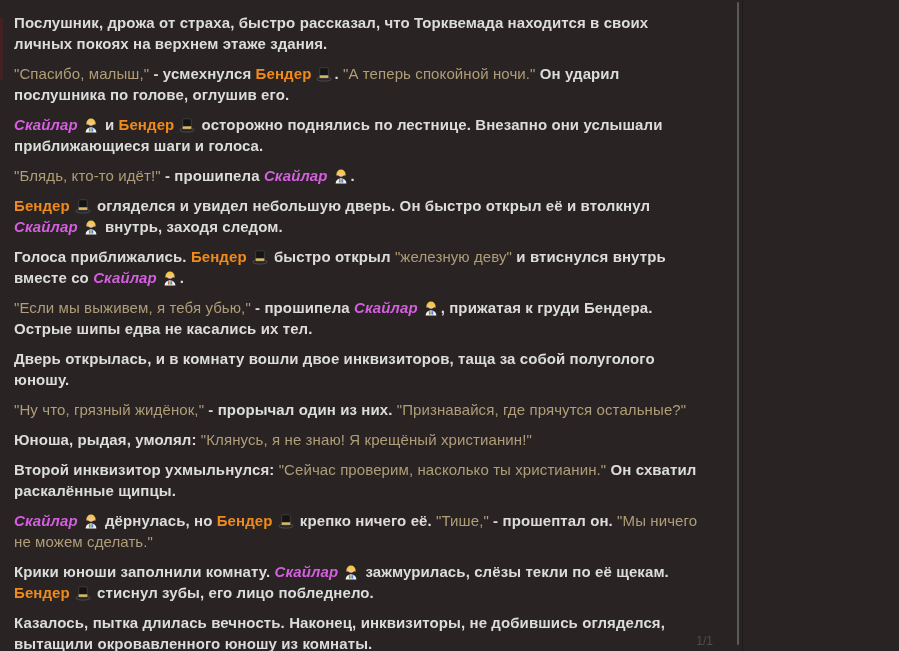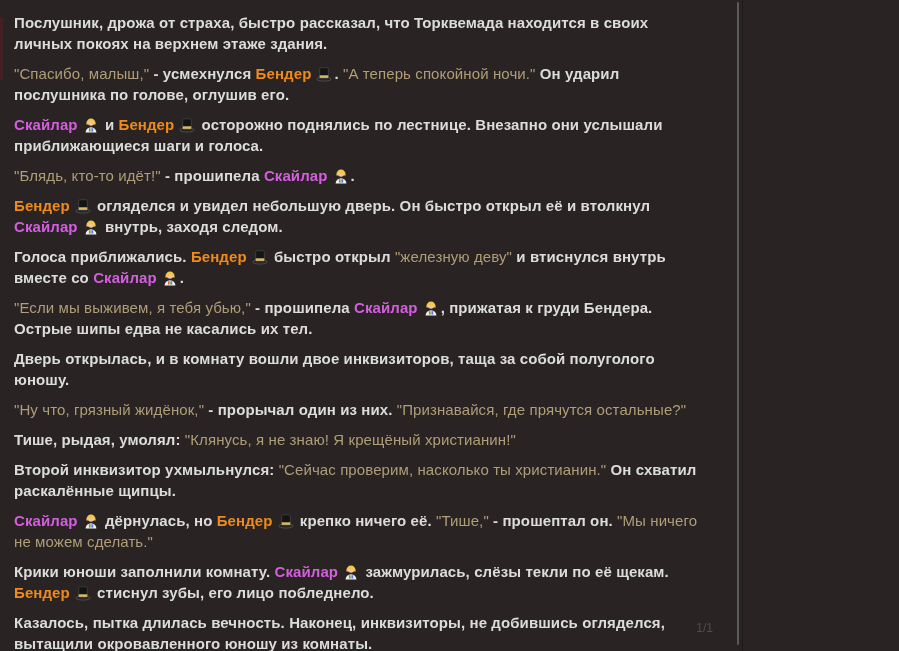--- a/index.html
+++ b/index.html
@@ -16,25 +16,25 @@
   p.para{
     margin:0 0 9px 0;
     font-size:15px;line-height:21px;font-weight:700;
     color:var(--narration-color,#dcdcdc);
     letter-spacing:.1px;
   }
   .seg-n{color:var(--narration-color,#dcdcdc);font-weight:700;}
   .seg-q{color:var(--quote-color,#af9e77);font-weight:400;}
   .name{font-weight:600;text-align:center;}
   .name.bender{color:var(--bender-color,#ef8a1c);}
-  .name.skylar{color:var(--skylar-color,#d45fde);}
+  .name.skylar{color:var(--skylar-color,#d45fde);font-style:italic;}
   .char-icon{display:inline-block;width:16px;height:16px;vertical-align:-3px;margin:0 2px 0 5px;}
   .char-icon svg{display:block;}
   .swipe-counter{
-    position:absolute;right:30px;bottom:16px;
+    position:absolute;right:30px;bottom:3px;
     font-size:12px;font-weight:400;color:var(--pager-color,#4e4e4e);
   }
   .scrollbar{
     position:absolute;top:0;right:2px;width:6px;height:651px;
   }
   .scrollbar-thumb{
     position:absolute;top:2px;right:2px;width:2px;height:643px;
     background:var(--scrollbar-color,#5a5a5a);border-radius:1px;
   }
   .window-edge{
@@ -109,21 +109,21 @@
             <path d="M3.4 6.2 a4.6 4.6 0 0 1 9.2 0 v1.4 h-9.2 z" fill="#f2c84b"></path>
             <circle cx="8" cy="5.8" r="2.9" fill="#f3c29e"></circle>
             <path d="M4.7 4.6 a3.5 3.5 0 0 1 6.6 0 l-0.9 0.7 h-4.8 z" fill="#f2c84b"></path>
             <path d="M2.6 15.6 a5.4 5.4 0 0 1 10.8 0 z" fill="#f2f2ef"></path>
             <rect x="5.9" y="11.2" width="1.3" height="3.4" fill="#e25757"></rect>
             <rect x="7.4" y="11.2" width="1.3" height="3.4" fill="#58b85c"></rect>
             <rect x="8.9" y="11.2" width="1.3" height="3.4" fill="#5b79e0"></rect>
           </svg></span><span class="seg-n">, прижатая к груди Бендера. Острые шипы едва не касались их тел.</span></p>
       <p class="para"><span class="seg-n">Дверь открылась, и в комнату вошли двое инквизиторов, таща за собой полуголого юношу.</span></p>
       <p class="para"><span class="seg-q">"Ну что, грязный жидёнок,"</span><span class="seg-n"> - прорычал один из них. </span><span class="seg-q">"Признавайся, где прячутся остальные?"</span></p>
-      <p class="para"><span class="seg-n">Тише, рыдая, умолял: </span><span class="seg-q">"Клянусь, я не знаю! Я крещёный христианин!"</span></p>
+      <p class="para"><span class="seg-n">Юноша, рыдая, умолял: </span><span class="seg-q">"Клянусь, я не знаю! Я крещёный христианин!"</span></p>
       <p class="para"><span class="seg-n">Второй инквизитор ухмыльнулся: </span><span class="seg-q">"Сейчас проверим, насколько ты христианин."</span><span class="seg-n"> Он схватил раскалённые щипцы.</span></p>
       <p class="para"><span class="name skylar">Скайлар</span><span class="char-icon"><svg width="16" height="16" viewBox="0 0 16 16" aria-hidden="true">
             <path d="M3.4 6.2 a4.6 4.6 0 0 1 9.2 0 v1.4 h-9.2 z" fill="#f2c84b"></path>
             <circle cx="8" cy="5.8" r="2.9" fill="#f3c29e"></circle>
             <path d="M4.7 4.6 a3.5 3.5 0 0 1 6.6 0 l-0.9 0.7 h-4.8 z" fill="#f2c84b"></path>
             <path d="M2.6 15.6 a5.4 5.4 0 0 1 10.8 0 z" fill="#f2f2ef"></path>
             <rect x="5.9" y="11.2" width="1.3" height="3.4" fill="#e25757"></rect>
             <rect x="7.4" y="11.2" width="1.3" height="3.4" fill="#58b85c"></rect>
             <rect x="8.9" y="11.2" width="1.3" height="3.4" fill="#5b79e0"></rect>
           </svg></span><span class="seg-n"> дёрнулась, но </span><span class="name bender">Бендер</span><span class="char-icon"><svg width="16" height="16" viewBox="0 0 16 16" aria-hidden="true">

